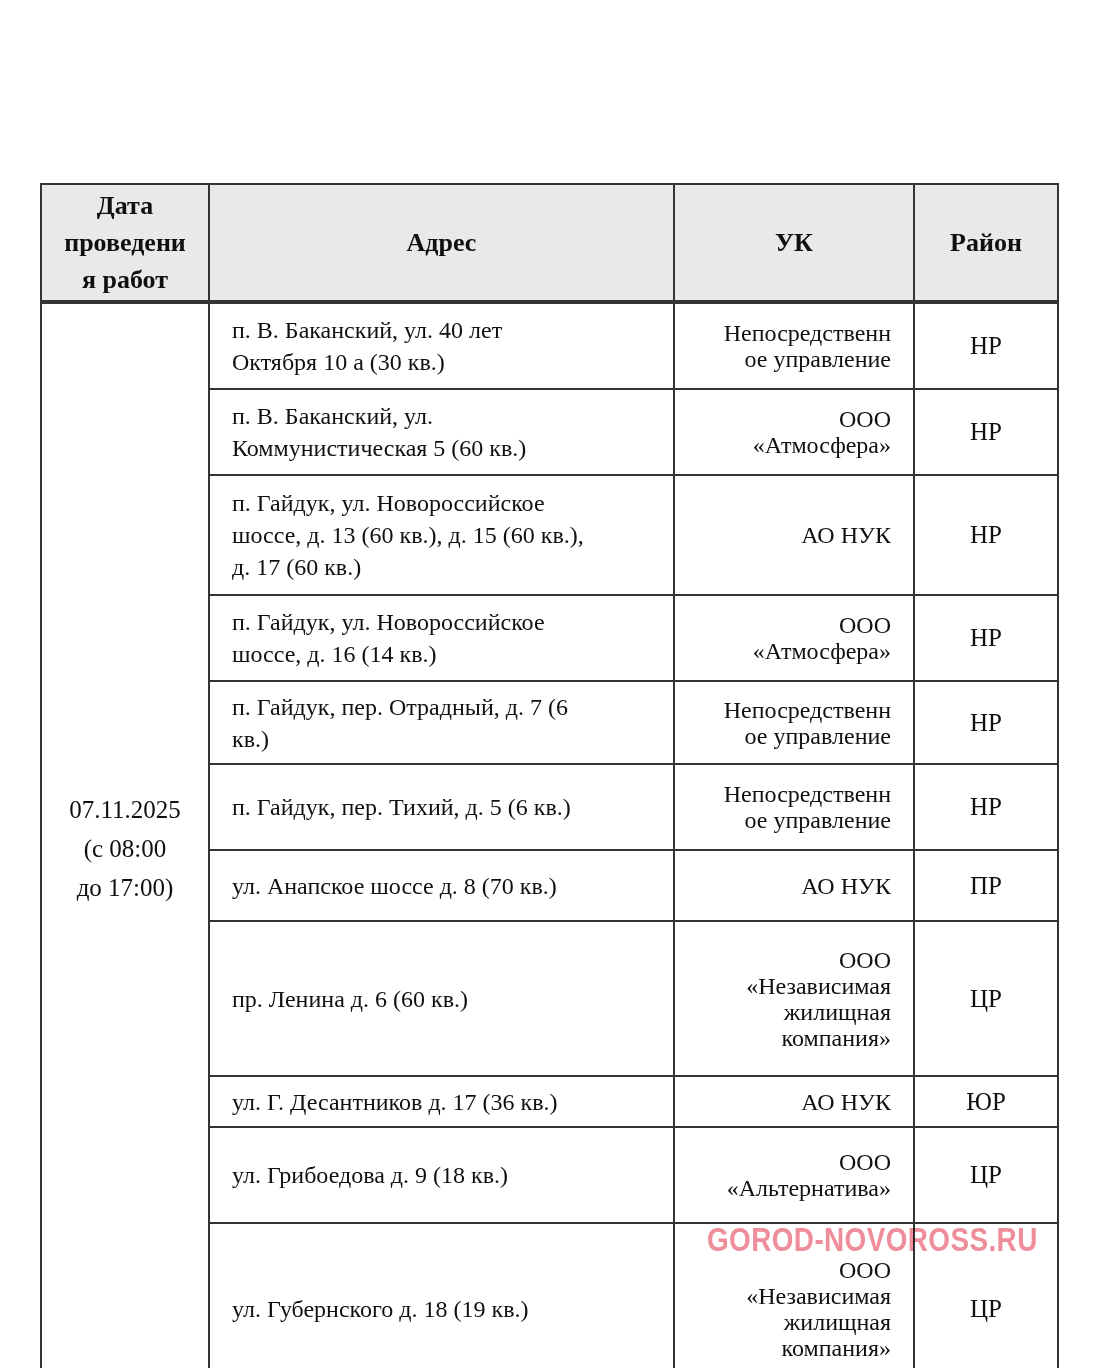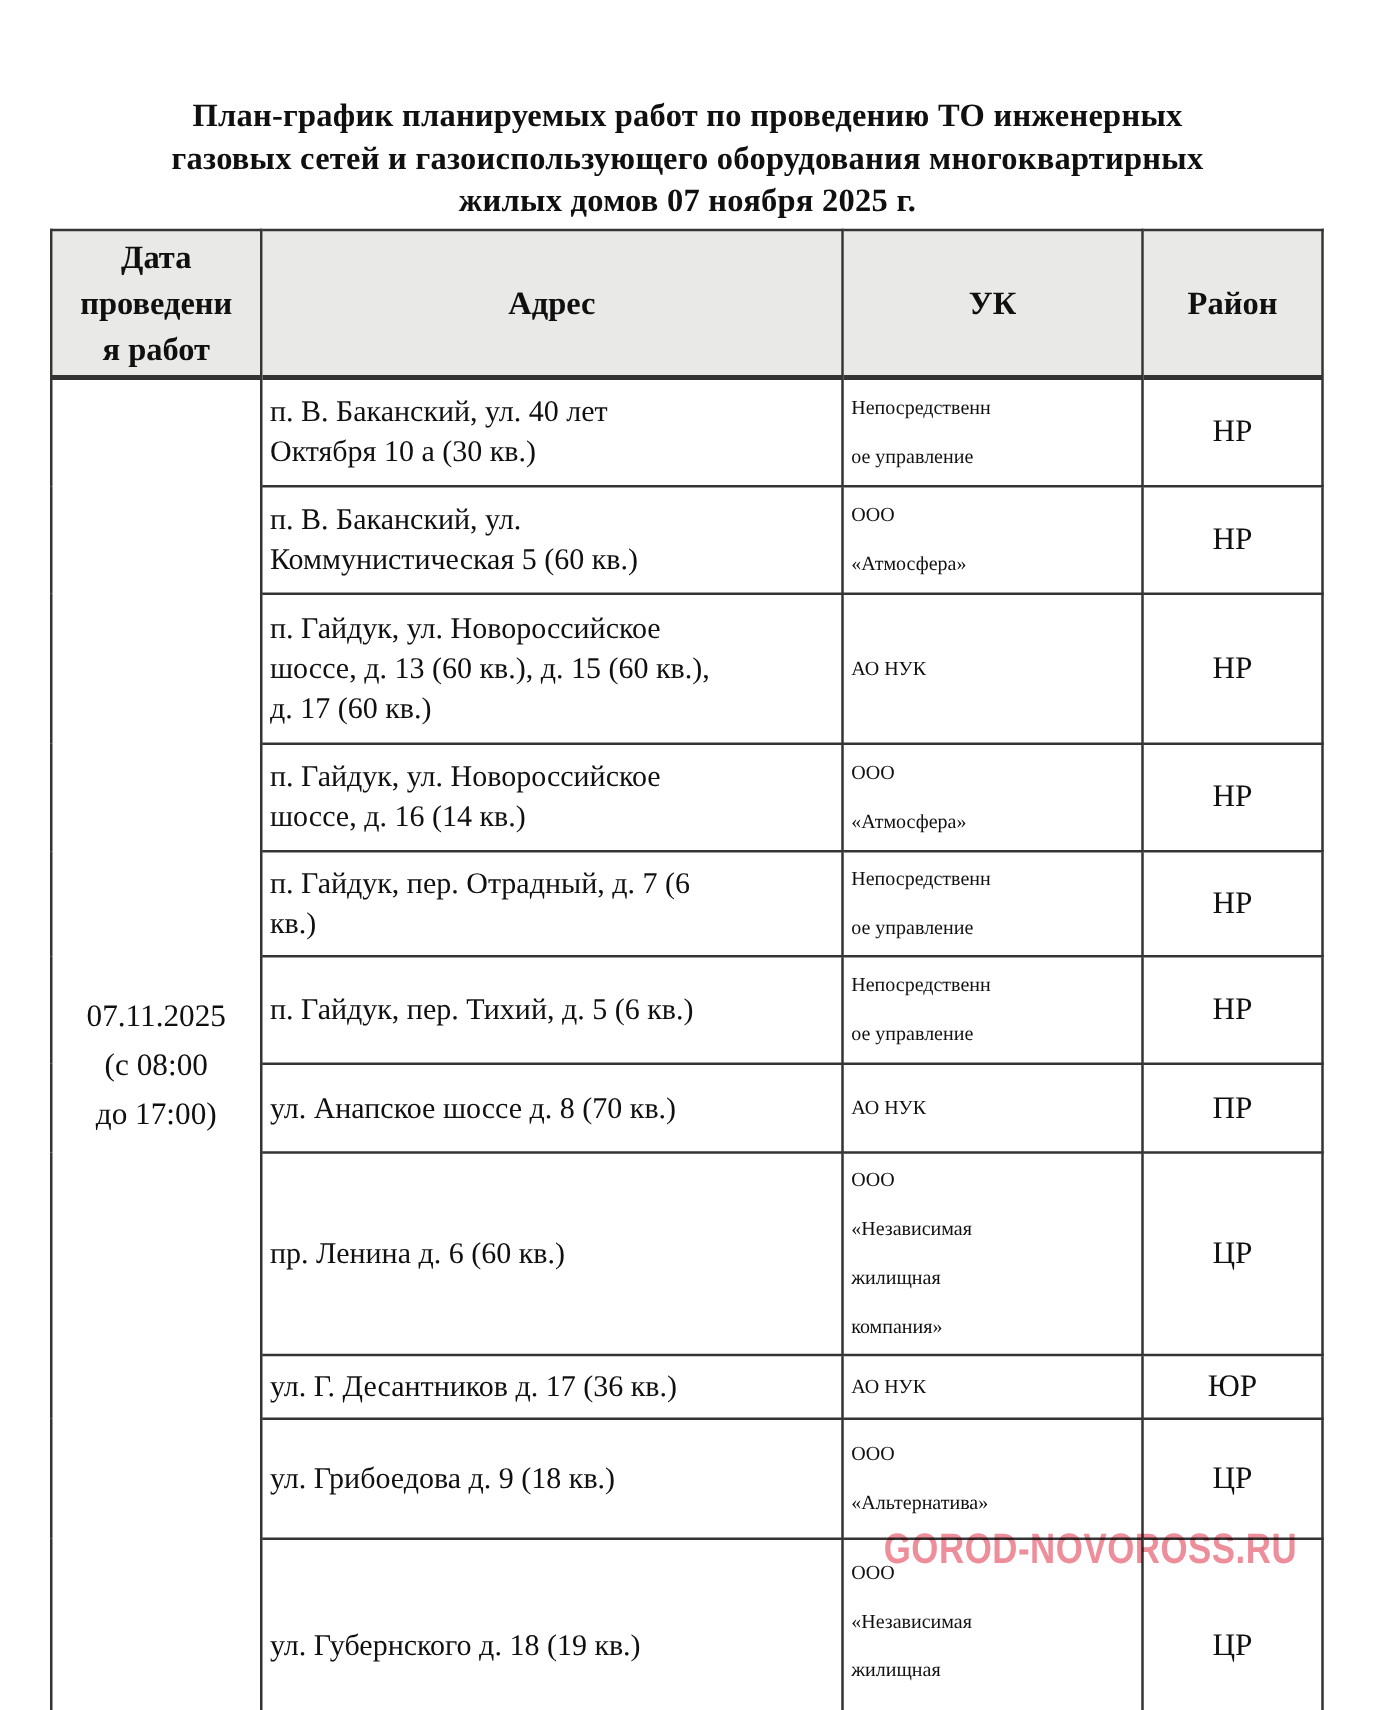--- a/index.html
+++ b/index.html
@@ -37,21 +37,21 @@
     table-layout:fixed;
   }
   table.schedule col.c-date{width:168px;}
   table.schedule col.c-address{width:465px;}
   table.schedule col.c-uk{width:240px;}
   table.schedule col.c-district{width:144px;}
 
   table.schedule th, table.schedule td{
     border:2px solid var(--border);
     vertical-align:middle;
-    padding:2px 6px;
+    padding:2px 22px;
     overflow:hidden;
   }
   table.schedule thead th{
     background:var(--header-bg);
     font-weight:bold;
     font-size:26px;
     line-height:37px;
     text-align:center;
     white-space:pre;
     border-bottom:4px solid var(--border);
@@ -79,23 +79,23 @@
   }
   td.address-cell{
     font-size:24px;
     line-height:32px;
     text-align:left;
     padding-left:12px;
     padding-right:8px;
     white-space:pre;
   }
   td.uk-cell{
-    font-size:16px;
-    line-height:39px;
-    text-align:left;
+    font-size:24px;
+    line-height:26px;
+    text-align:right;
     white-space:pre;
   }
   td.district-cell{
     font-size:25px;
     text-align:center;
   }
   .watermark{
     position:absolute;
     left:707px;
     top:1222px;
@@ -110,23 +110,20 @@
     mix-blend-mode:multiply;
     opacity:0.92;
     letter-spacing:0.5px;
   }
 </style>
 </head>
 <body>
 
 <div class="page">
 
-  <div class="title">План-график планируемых работ по проведению ТО инженерных
-газовых сетей и газоиспользующего оборудования многоквартирных
-жилых домов 07 ноября 2025 г.</div>
 
   <table class="schedule">
     <colgroup>
       <col class="c-date">
         <col class="c-address">
         <col class="c-uk">
         <col class="c-district">
     </colgroup>
     <thead>
       <tr>

